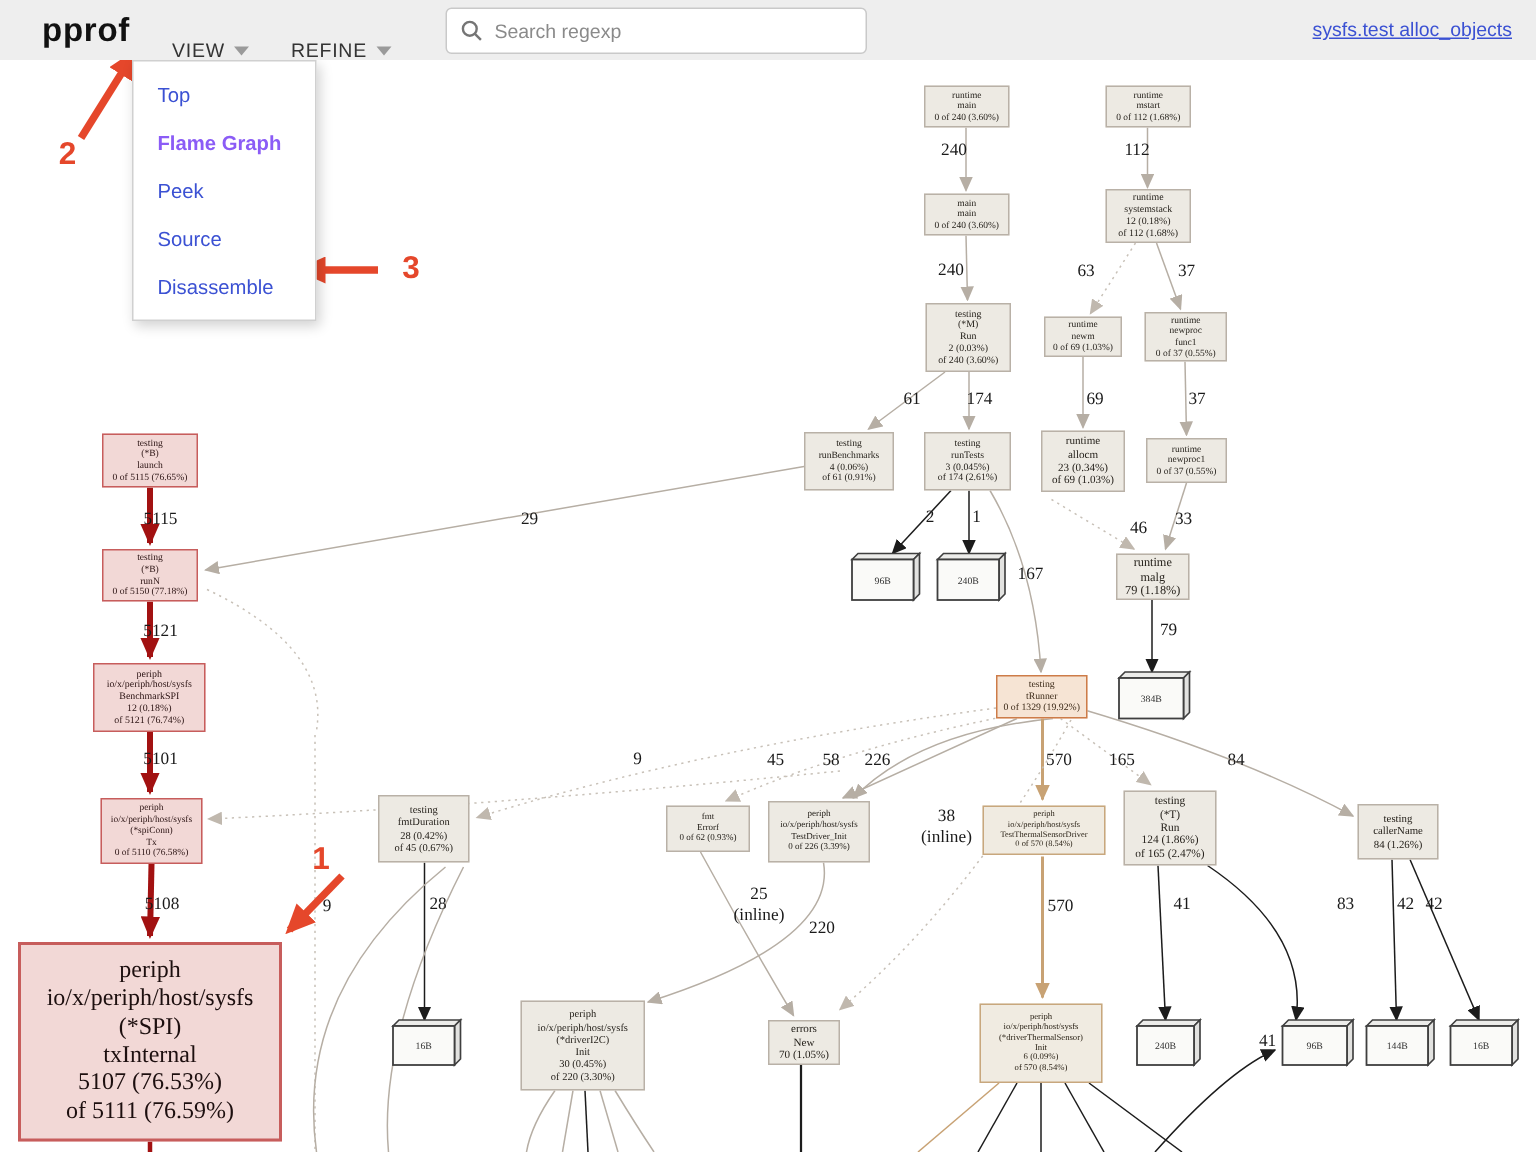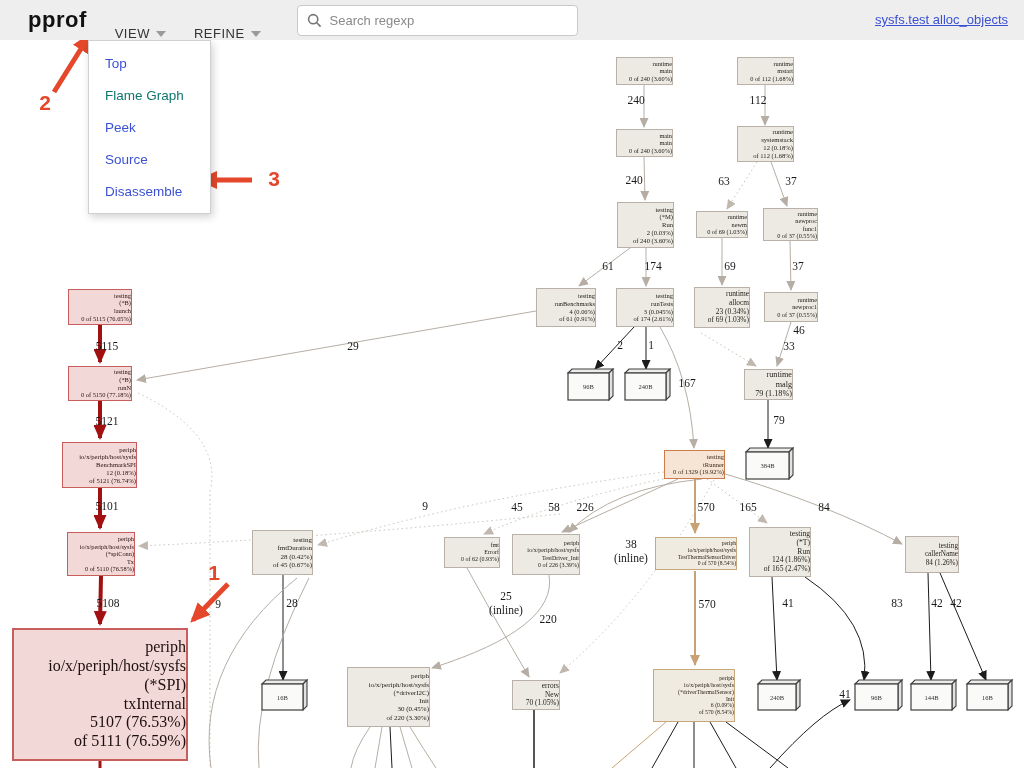--- a/index.html
+++ b/index.html
@@ -31,21 +31,21 @@
   
   #edge-svg, #ann-svg { position:absolute; left:0; top:0; width:1024px; height:768px; }
   #edge-svg { z-index:1; }
   #ann-svg  { z-index:20; pointer-events:none; }
   #node-layer, #label-layer, #ann-num-layer { position:absolute; left:0; top:0; width:1024px; height:768px; }
   #node-layer { z-index:3; pointer-events:none; }
   #label-layer { z-index:2; pointer-events:none; }
   #ann-num-layer { z-index:21; pointer-events:none; }
 
   .gnode { position:absolute; display:flex; flex-direction:column; justify-content:center;
-           align-items:center; text-align:right; font-family:"Liberation Serif", serif;
+           align-items:center; text-align:center; font-family:"Liberation Serif", serif;
            line-height:1.18; overflow:hidden; pointer-events:auto; cursor:pointer; }
   .gnode.s-d  { background:#edeae3; border:1px solid #b9b1a7; color:#26221c; }
   .gnode.s-h  { background:#f2d8d6; border:1.5px solid #c75d5c; color:#2a1212; }
   .gnode.s-hb { background:#f2d8d6; border:2px solid #c75d5c; color:#1d0f0f; }
   .gnode.s-w  { background:#f6e4d4; border:1.5px solid #cd7c49; color:#3c2a18; }
   .gnode.s-t  { background:#f0ebe1; border:1.5px solid #c8a77d; color:#2c2418; }
   .gnode div { width:100%; }
 
   .elabel { position:absolute; transform:translate(-50%,-50%); font-family:"Liberation Serif", serif;
             font-size:11.5px; color:#1a1a1a; white-space:pre-line; text-align:center; line-height:1.2; }
@@ -189,21 +189,21 @@
     <div class="elabel" style="left: 758px; top: 101px;">112</div>
     <div class="elabel" style="left: 634px; top: 181px;">240</div>
     <div class="elabel" style="left: 724px; top: 182px;">63</div>
     <div class="elabel" style="left: 791px; top: 182px;">37</div>
     <div class="elabel" style="left: 608px; top: 267px;">61</div>
     <div class="elabel" style="left: 653px; top: 267px;">174</div>
     <div class="elabel" style="left: 730px; top: 267px;">69</div>
     <div class="elabel" style="left: 798px; top: 267px;">37</div>
     <div class="elabel" style="left: 620px; top: 346px;">2</div>
     <div class="elabel" style="left: 651px; top: 346px;">1</div>
-    <div class="elabel" style="left: 759px; top: 331px; margin-left: 40px;">46</div>
+    <div class="elabel" style="left: 759px; top: 353px;">46</div>
     <div class="elabel" style="left: 789px; top: 347px;">33</div>
     <div class="elabel" style="left: 353px; top: 347px;">29</div>
     <div class="elabel" style="left: 107px; top: 347px;">5115</div>
     <div class="elabel" style="left: 687px; top: 384px;">167</div>
     <div class="elabel" style="left: 779px; top: 421px;">79</div>
     <div class="elabel" style="left: 107px; top: 422px;">5121</div>
     <div class="elabel" style="left: 107px; top: 507px;">5101</div>
     <div class="elabel" style="left: 425px; top: 507px;">9</div>
     <div class="elabel" style="left: 517px; top: 508px;">45</div>
     <div class="elabel" style="left: 554px; top: 508px;">58</div>
@@ -406,21 +406,21 @@
       <circle cx="6.2" cy="6.2" r="4.6" fill="none" stroke="#757575" stroke-width="1.6"></circle>
       <line x1="9.8" y1="9.8" x2="13.6" y2="13.6" stroke="#757575" stroke-width="1.6"></line>
     </svg>
     <input id="search-input" placeholder="Search regexp" style="">
   </div>
 </div>
 <a id="profile-link" href="#" style="color: rgb(59, 81, 211);">sysfs.test alloc_objects</a>
 
 <div id="dropdown">
     <div class="menu-item" style="color: rgb(59, 81, 211);">Top</div>
-    <div class="menu-item" style="color: #0f766e;">Flame Graph</div>
+    <div class="menu-item" style="color: #8b5cf6; font-weight: bold;">Flame Graph</div>
     <div class="menu-item" style="color: rgb(59, 81, 211);">Peek</div>
     <div class="menu-item" style="color: rgb(59, 81, 211);">Source</div>
     <div class="menu-item" style="color: rgb(59, 81, 211);">Disassemble</div>
   </div>
 
 <svg id="ann-svg">
     <g id="ann-group">
       <path d="M228,584 L193,620" stroke="#e5472b" stroke-width="5" fill="none" marker-end="url(#mk-ann)"></path>
       <path d="M54,92 L89,36" stroke="#e5472b" stroke-width="5" fill="none" marker-end="url(#mk-ann)"></path>
       <path d="M252,180 L201,180" stroke="#e5472b" stroke-width="5" fill="none" marker-end="url(#mk-ann)"></path>

